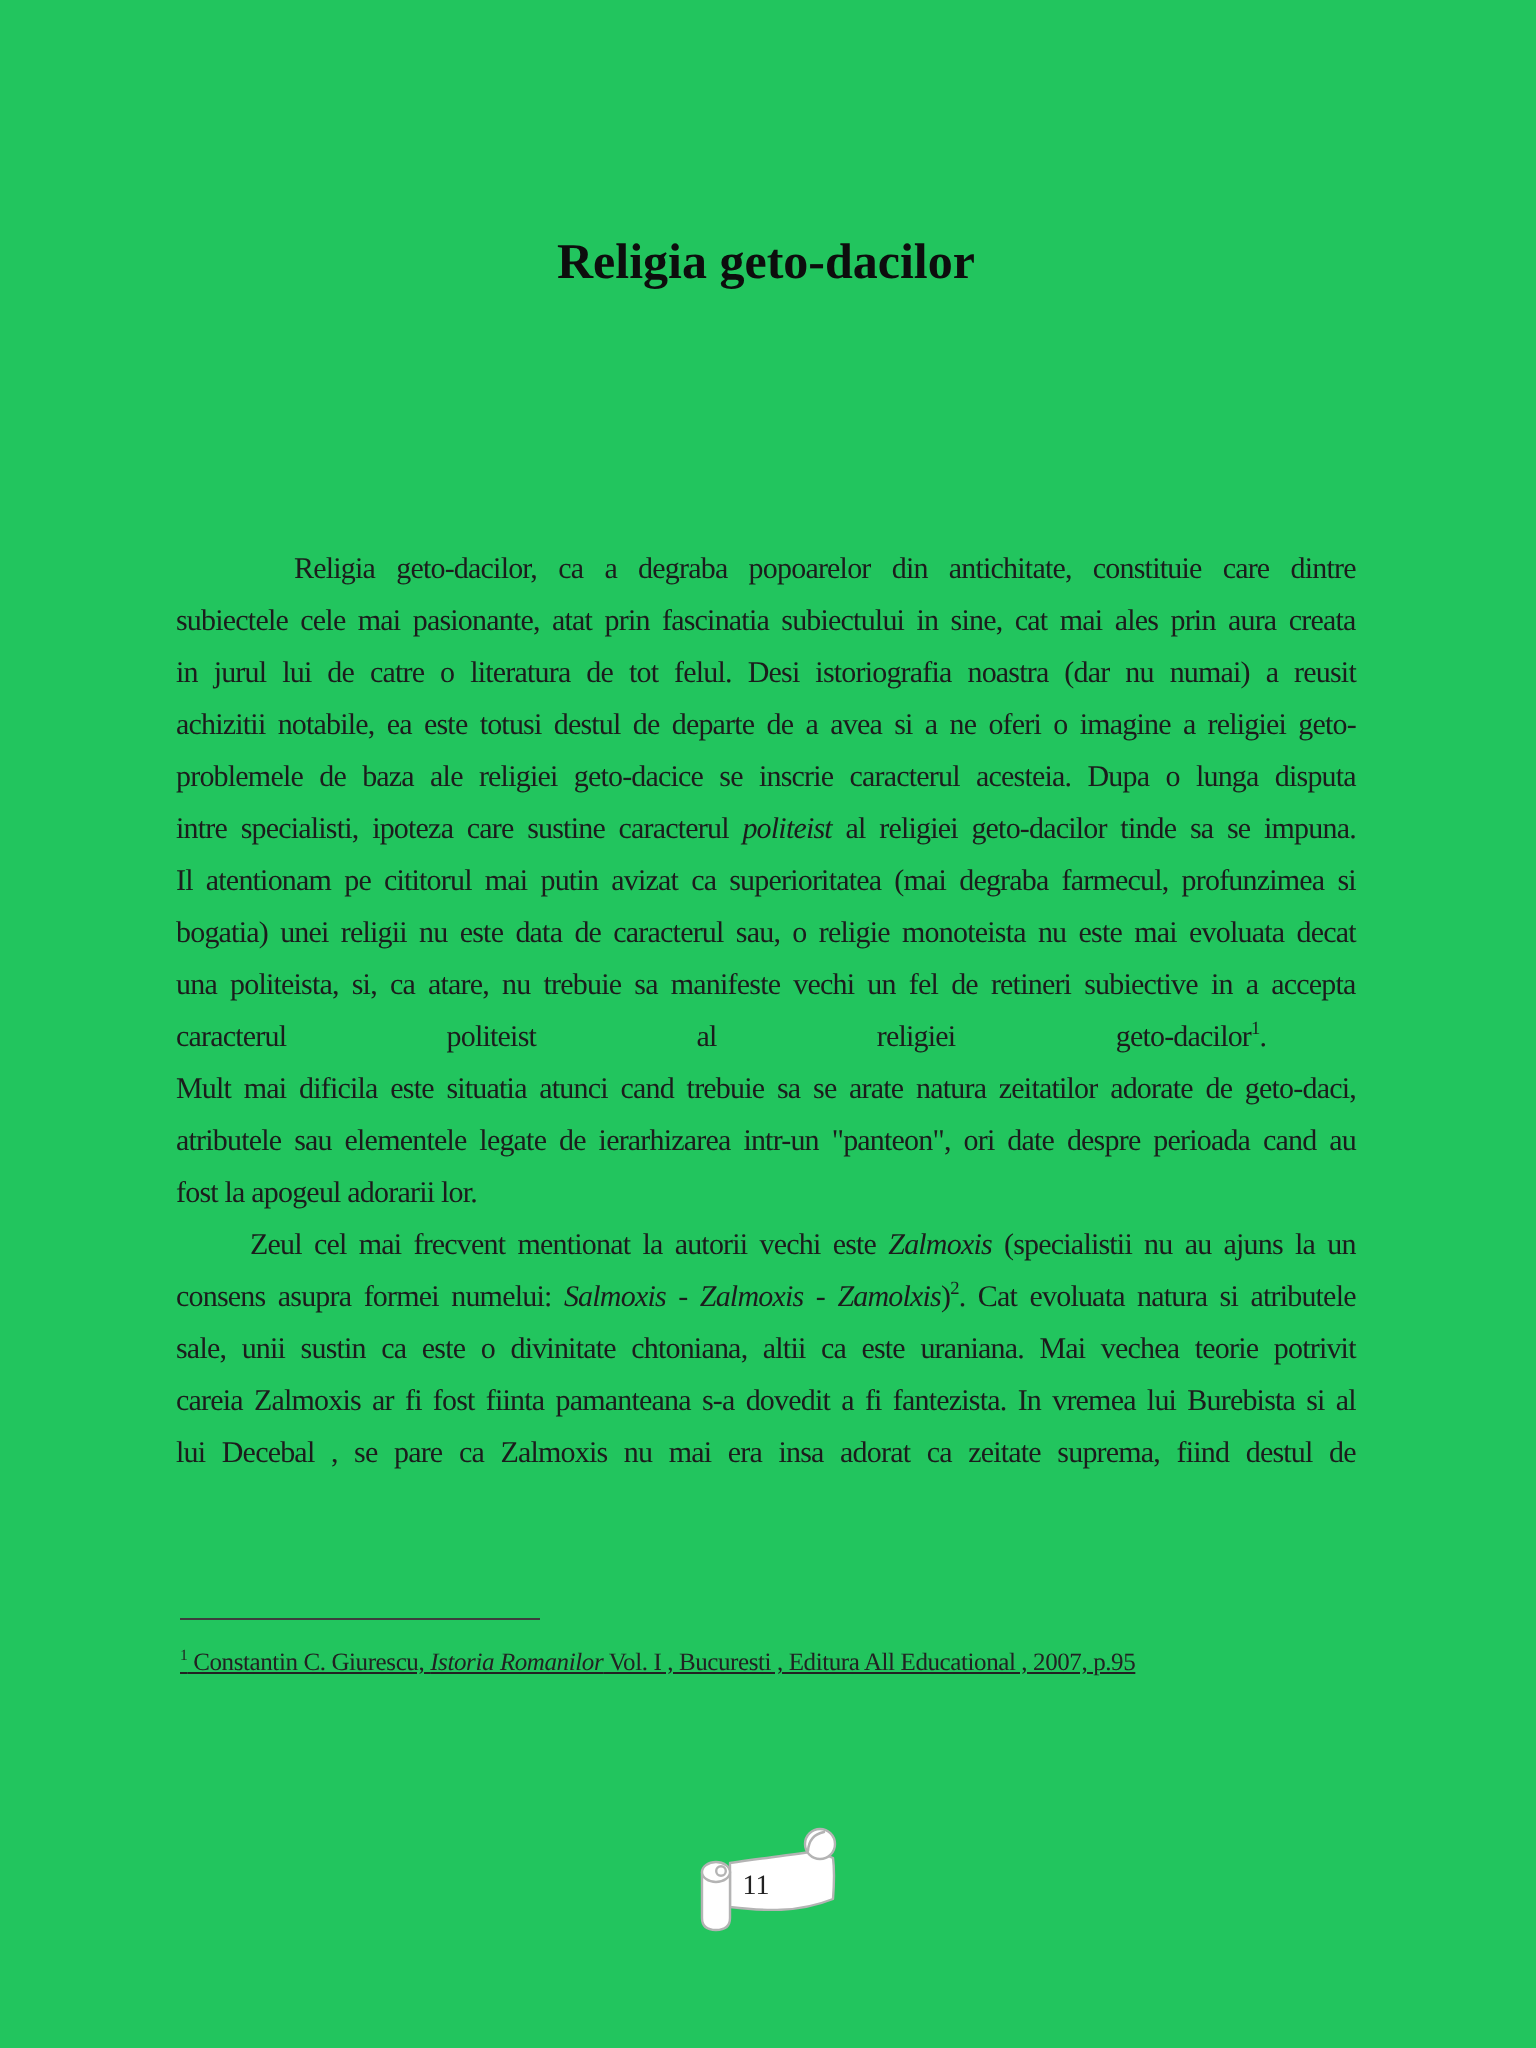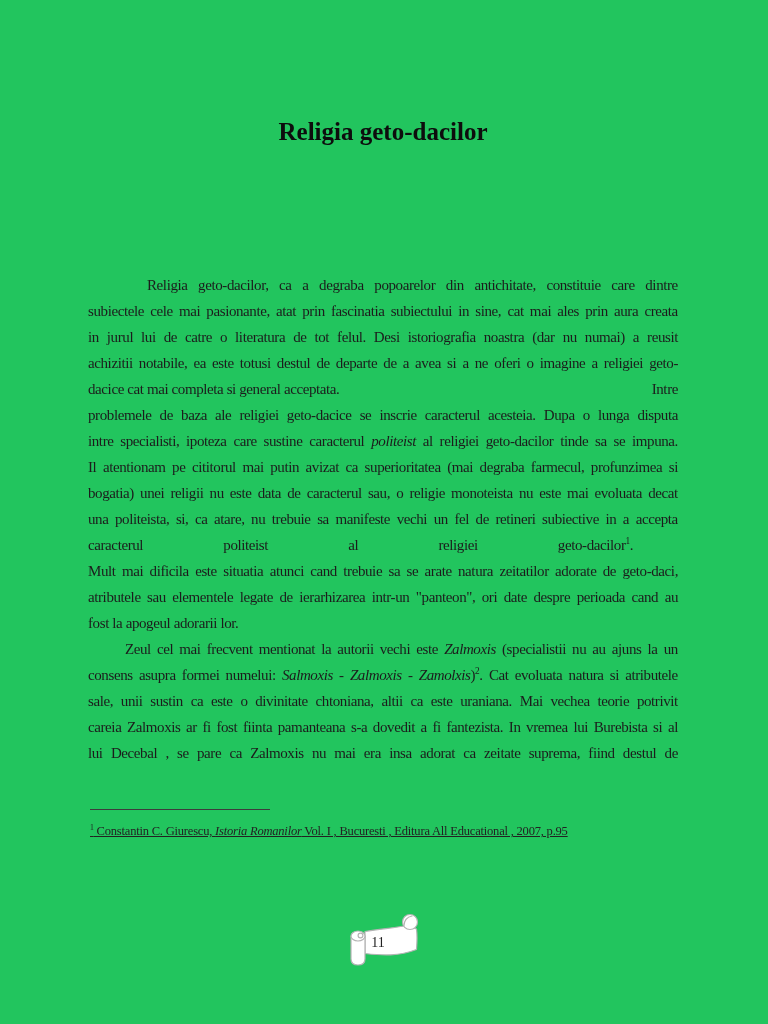--- a/index.html
+++ b/index.html
@@ -94,24 +94,20 @@
         <span class="w"><span>a</span></span>
         <span class="w"><span>ne</span></span>
         <span class="w"><span>oferi</span></span>
         <span class="w"><span>o</span></span>
         <span class="w"><span>imagine</span></span>
         <span class="w"><span>a</span></span>
         <span class="w"><span>religiei</span></span>
         <span class="w"><span>geto-</span></span>
       </div>
       <div class="line flexj">
-        <span>dacice cat mai completa si general acceptata.</span>
-        <span>Intre</span>
-      </div>
-      <div class="line flexj">
         <span class="w"><span>problemele</span></span>
         <span class="w"><span>de</span></span>
         <span class="w"><span>baza</span></span>
         <span class="w"><span>ale</span></span>
         <span class="w"><span>religiei</span></span>
         <span class="w"><span>geto-dacice</span></span>
         <span class="w"><span>se</span></span>
         <span class="w"><span>inscrie</span></span>
         <span class="w"><span>caracterul</span></span>
         <span class="w"><span>acesteia.</span></span>

